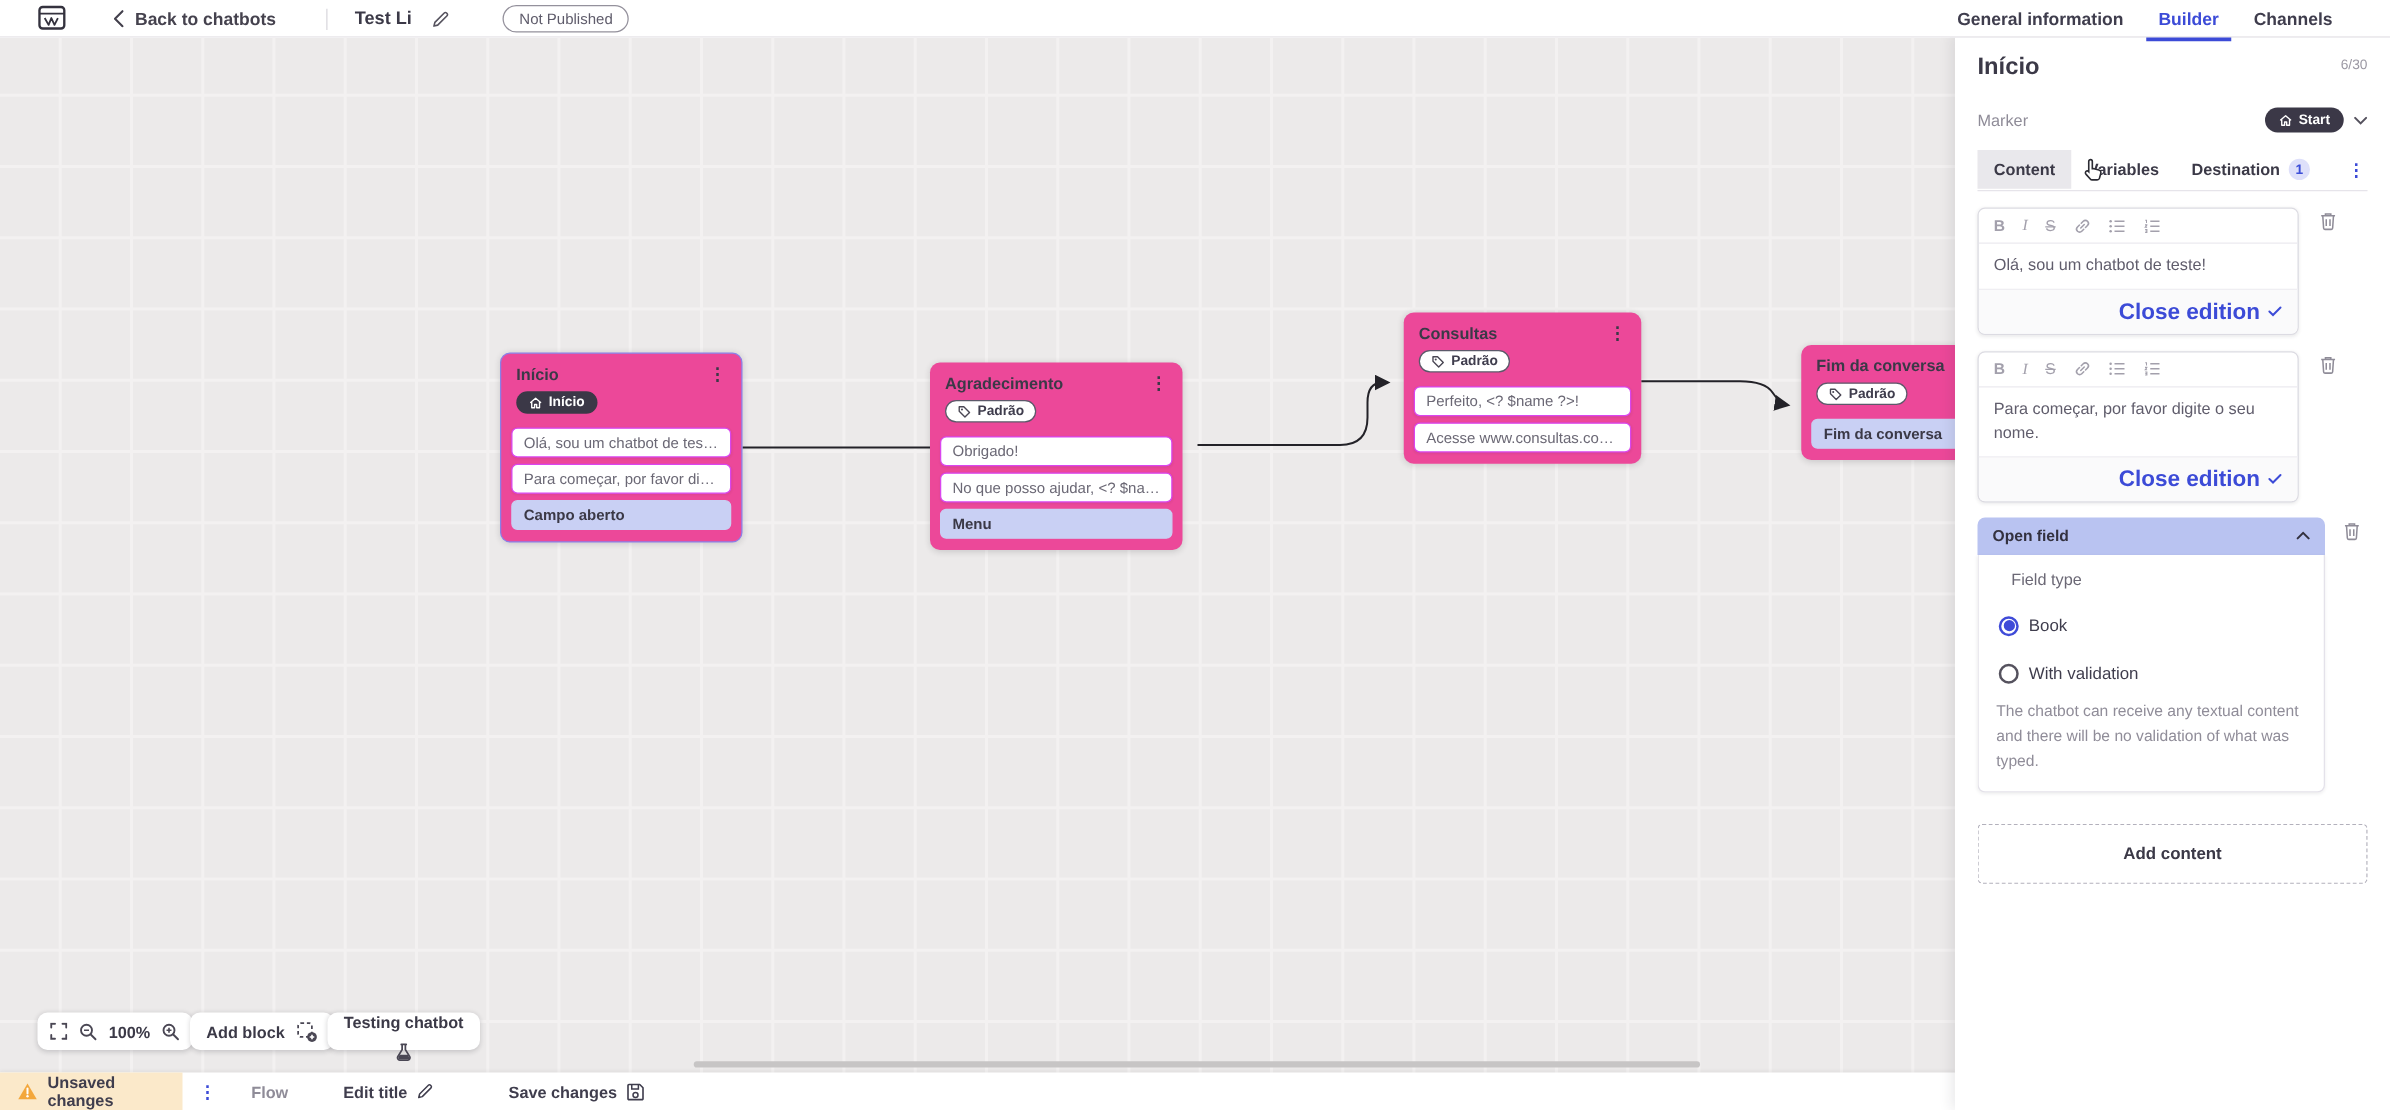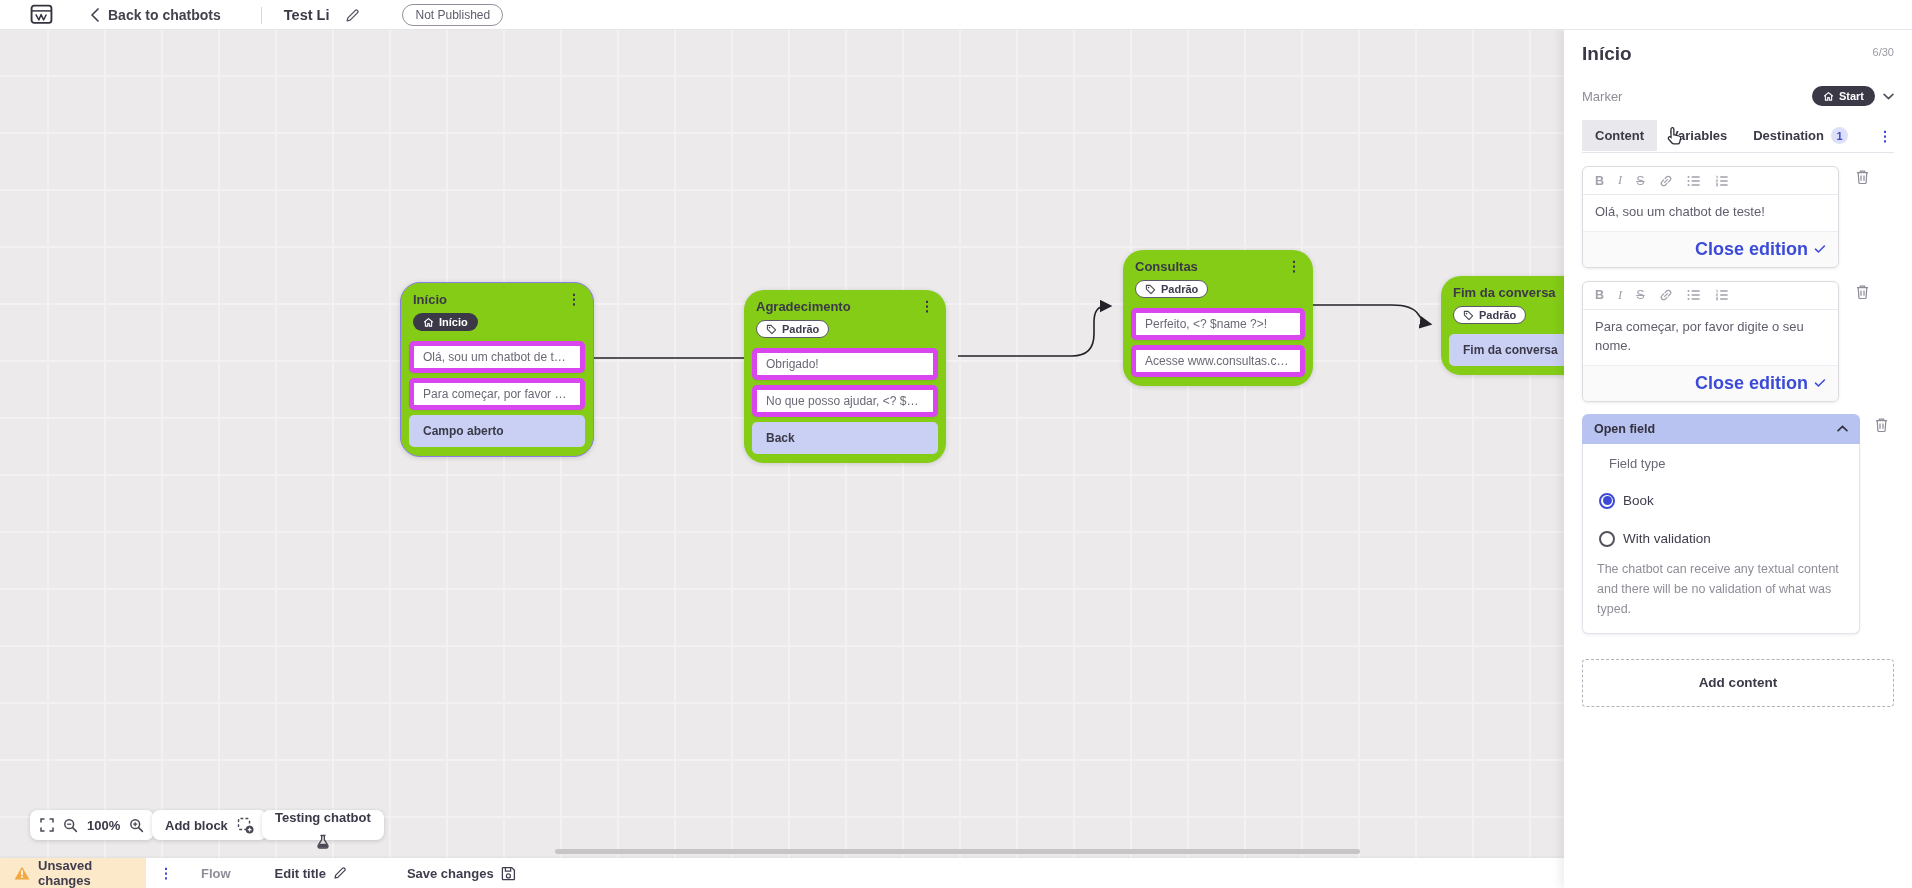--- a/index.html
+++ b/index.html
@@ -28,33 +28,33 @@
 
   
   .canvas { position:absolute; left:0; top:30px; width:1564px; height:858px;
     background-color:#eceaea;
     background-image: linear-gradient(#f3f1f1 2px, transparent 2px),
                       linear-gradient(90deg, #f3f1f1 2px, transparent 2px);
     background-size:57px 57px; background-position:-10px -12px; }
   svg.connectors { position:absolute; left:0; top:0; width:1912px; height:888px; z-index:1; pointer-events:none; }
 
   
-  .block { position:absolute; background:#84cc16; border-radius:20px;
+  .block { position:absolute; background:#ec4899; border-radius:8px;
            box-shadow:0 1px 5px rgba(30,30,40,.16); z-index:2; }
   .block.selected { border:1.5px solid #8b7fe8; }
   .block-header { display:flex; justify-content:space-between; align-items:flex-start; padding:9px 12px 0; }
   .block-title { font-size:13px; font-weight:700; color:#3b3947; }
   .kebab { font-size:14px; font-weight:700; color:#3b3947; line-height:14px; cursor:pointer; }
   .kebab.blue { color:#3c4bd7; }
   .badge-dark { display:inline-flex; align-items:center; gap:5px; background:#3b3847; color:#fff;
                 border-radius:11px; padding:3px 10px; font-size:11px; font-weight:700; margin:6px 12px 1px; }
   .badge-outline { display:inline-flex; align-items:center; gap:5px; border:1.3px solid #5c596a; color:#3f3d4d;
                 background:#fff; border-radius:11px; padding:2px 9px; font-size:11px; font-weight:700; margin:6px 12px 1px; }
   .rows { padding:4px 8px 9px; }
-  .brow { margin-top:5px; background:#fff; border:5px solid #d946ef; box-shadow:0 1px 2px rgba(30,30,40,.07);
+  .brow { margin-top:5px; background:#fff; border:1px solid #d946ef; box-shadow:0 1px 2px rgba(30,30,40,.07);
           border-radius:5px; padding:4px 9px; font-size:12px; color:#6b6875;
           white-space:nowrap; overflow:hidden; text-overflow:ellipsis; cursor:pointer; }
   .brow.hl { background:#c9d0f4; border-color:#c9d0f4; box-shadow:none; color:#3b3947; font-weight:700; }
 
   
   .ctrl-card { position:absolute; height:30px; background:#fff; border-radius:8px;
                box-shadow:0 1px 4px rgba(30,30,40,.18); display:flex; align-items:center; z-index:5;
                color:#4a4754; }
   .zoom-card { left:30px; top:810px; padding:0 10px; gap:9px; }
   .zoom-level { font-size:13px; font-weight:700; color:#3b3947; }
@@ -188,21 +188,21 @@
         <svg width="11" height="11" viewBox="0 0 12 12">
             <path d="M1.5 1.5h4l5 5-4 4-5-5z" fill="none" stroke="#4a4754" stroke-width="1.2" stroke-linejoin="round"></path>
             <circle cx="3.9" cy="3.9" r=".9" fill="#4a4754"></circle>
           </svg>
       </span>
       <span>Padrão</span>
     </span>
     <div class="rows">
       <div class="brow">Obrigado!</div>
       <div class="brow">No que posso ajudar, &lt;? $name ...</div>
-      <div class="brow hl">Back</div>
+      <div class="brow hl">Menu</div>
     </div>
   </div>
 
   <div class="block" style="left:1123px; top:250px; width:190px;">
     <div class="block-header">
       <span class="block-title">Consultas</span>
       <span class="kebab">⋮</span>
     </div>
     <span class="badge-outline">
       <span style="display:flex">
@@ -504,15 +504,20 @@
       </div>
       <span class="tb-divider"></span>
       <span class="bot-title">Test Li</span>
       <span class="edit-pencil">
         <svg width="15" height="15" viewBox="0 0 14 14">
             <path d="M2 12l.7-2.8 7-7a1.2 1.2 0 0 1 1.7 0l.4.4a1.2 1.2 0 0 1 0 1.7l-7 7L2 12z" fill="none" stroke="#55525e" stroke-width="1.2" stroke-linejoin="round"></path>
           </svg>
       </span>
       <span class="pub-badge">Not Published</span>
     </div>
+    <div class="top-tabs">
+      <span class="ttab">General information</span>
+      <span class="ttab active">Builder</span>
+      <span class="ttab">Channels</span>
+    </div>
   </div>
 
 </div>
 
 </body></html>

